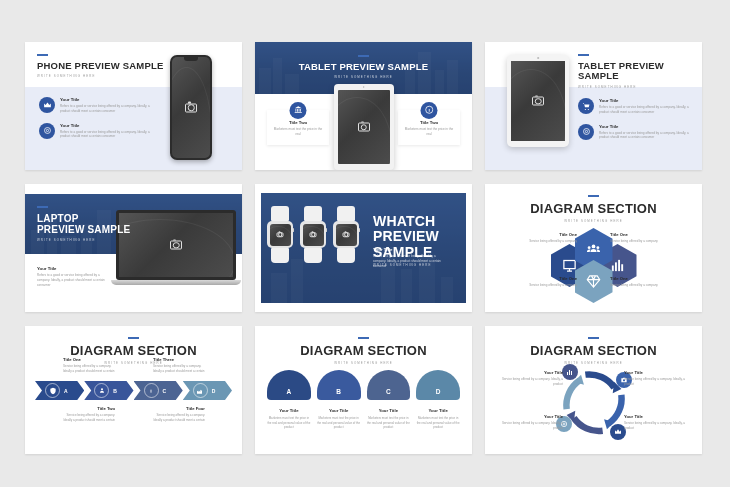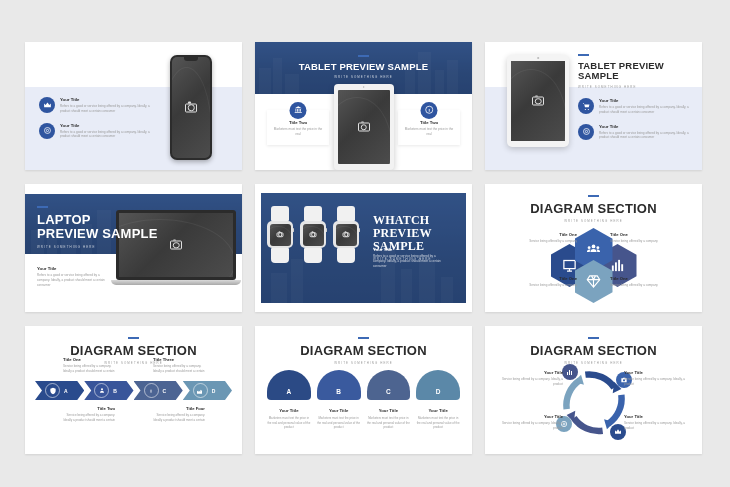--- a/index.html
+++ b/index.html
@@ -131,37 +131,37 @@
   .tablet3 {
     position: absolute; left: 22px; top: 13px; width: 62px; height: 92px;
     background: #f4f4f4; border-radius: 5px; padding: 6px 4px;
     box-shadow: 0 2px 6px rgba(0,0,0,.2);
   }
   .tablet3 .screen { width: 100%; height: 100%; }
 
   
   .s4-hero { position: absolute; left: 0; top: 10px; right: 0; height: 60px; }
   .s4-head { position: absolute; left: 12px; top: 22px; z-index: 4; }
-  .s4-head .h-title { color: #fff; font-size: 13px; }
+  .s4-head .h-title { color: #fff; font-size: 10px; }
   .s4-head .h-sub { color: rgba(255,255,255,.72); }
   .s4-body { position: absolute; left: 12px; top: 82px; width: 72px; }
   .laptop { position: absolute; right: 6px; top: 26px; width: 120px; }
   .laptop .lid {
     background: #2b2b2b; border-radius: 3px; padding: 3px; height: 70px;
   }
   .laptop .screen { width: 100%; height: 100%; }
   .laptop .base {
     height: 5px; background: linear-gradient(180deg,#d9d9d9,#a9a9a9);
     border-radius: 0 0 5px 5px; margin: 0 -5px;
   }
 
   
   .s5-hero { position: absolute; left: 6px; top: 9px; right: 6px; bottom: 9px; }
   .s5-head { position: absolute; left: 118px; top: 30px; width: 78px; z-index: 4; }
-  .s5-head .h-title { color: #fff; font-size: 12px; font-family: Liberation Serif, serif; }
+  .s5-head .h-title { color: #fff; font-size: 14px; }
   .s5-head .h-sub { color: rgba(255,255,255,.7); }
   .s5-body { position: absolute; left: 118px; top: 63px; width: 70px; z-index: 4; }
   .s5-body .b-title { color: #fff; }
   .s5-body .b-text { color: rgba(255,255,255,.72); }
   .watches { position: absolute; left: 12px; top: 22px; display: flex; gap: 7px; z-index: 4; }
   .watch { width: 26px; }
   .watch .band {
     background: #f1f1f1; height: 15px; margin: 0 4px; border-radius: 3px 3px 1px 1px;
   }
   .watch .band.b2 { border-radius: 1px 1px 4px 4px; }
@@ -250,20 +250,25 @@
   .clbl2.d { left: 14px; top: 44px; text-align: right; }
 </style>
 </head>
 <body>
 
 <div class="grid">
 
   <div class="slide">
     <div class="s1-top"></div>
     <div class="s1-bot"></div>
+    <div class="s1-head">
+      <div class="tick"></div>
+      <div class="h-title">PHONE PREVIEW SAMPLE</div>
+      <div class="h-sub">WRITE SOMETHING HERE</div>
+    </div>
     <div class="s1-rows">
       <div class="s1-row">
         <div class="circ">
             <svg viewBox="0 0 24 24" fill="#fff">
               <path d="M3 7l4 4 5-7 5 7 4-4v10H3z"></path>
             </svg>
           </div>
         <div>
           <div class="b-title">Your Title</div>
           <div class="b-text">Refers to a good or service being offered by a company. Ideally, a product should meet a certain consumer</div>

